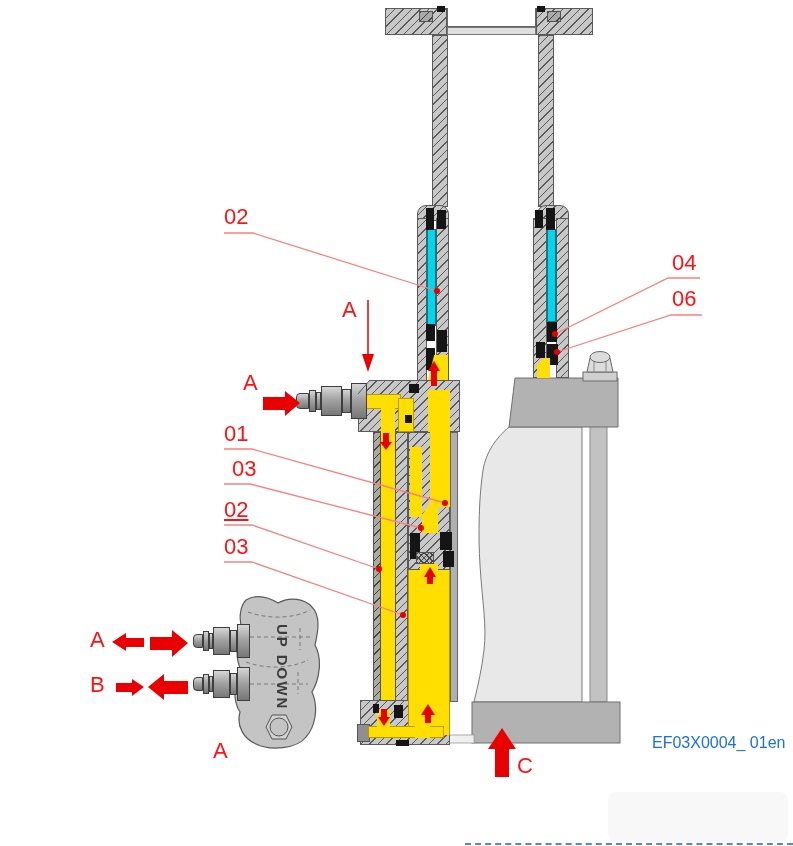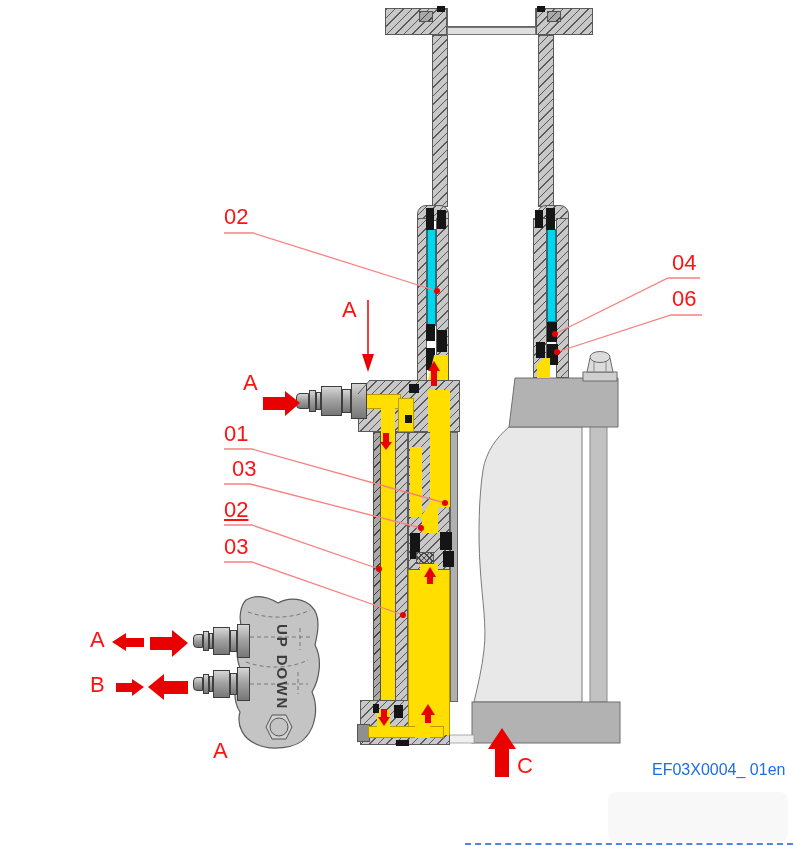--- a/index.html
+++ b/index.html
@@ -230,17 +230,17 @@
   <div class="lbl" style="left:224px;top:499px;text-decoration:underline;">02</div>
   <div class="lbl" style="left:224px;top:536px;">03</div>
 
   <div class="lbl" style="left:342px;top:299px;">A</div>
   <div class="lbl" style="left:243px;top:372px;">A</div>
   <div class="lbl" style="left:90px;top:629px;">A</div>
   <div class="lbl" style="left:90px;top:674px;">B</div>
   <div class="lbl" style="left:213px;top:740px;">A</div>
   <div class="lbl" style="left:517px;top:755px;">C</div>
 
-  <div class="docref" style="left:652px;top:761px;">EF03X0004_ 01en</div>
+  <div class="docref" style="left:652px;top:734px;">EF03X0004_ 01en</div>
   <div class="faintbox" style="left:608px;top:792px;width:180px;height:50px;"></div>
   <div class="dashblue" style="left:465px;top:843px;width:328px;height:2px;"></div>
 
 </div>
 
 </body></html>

